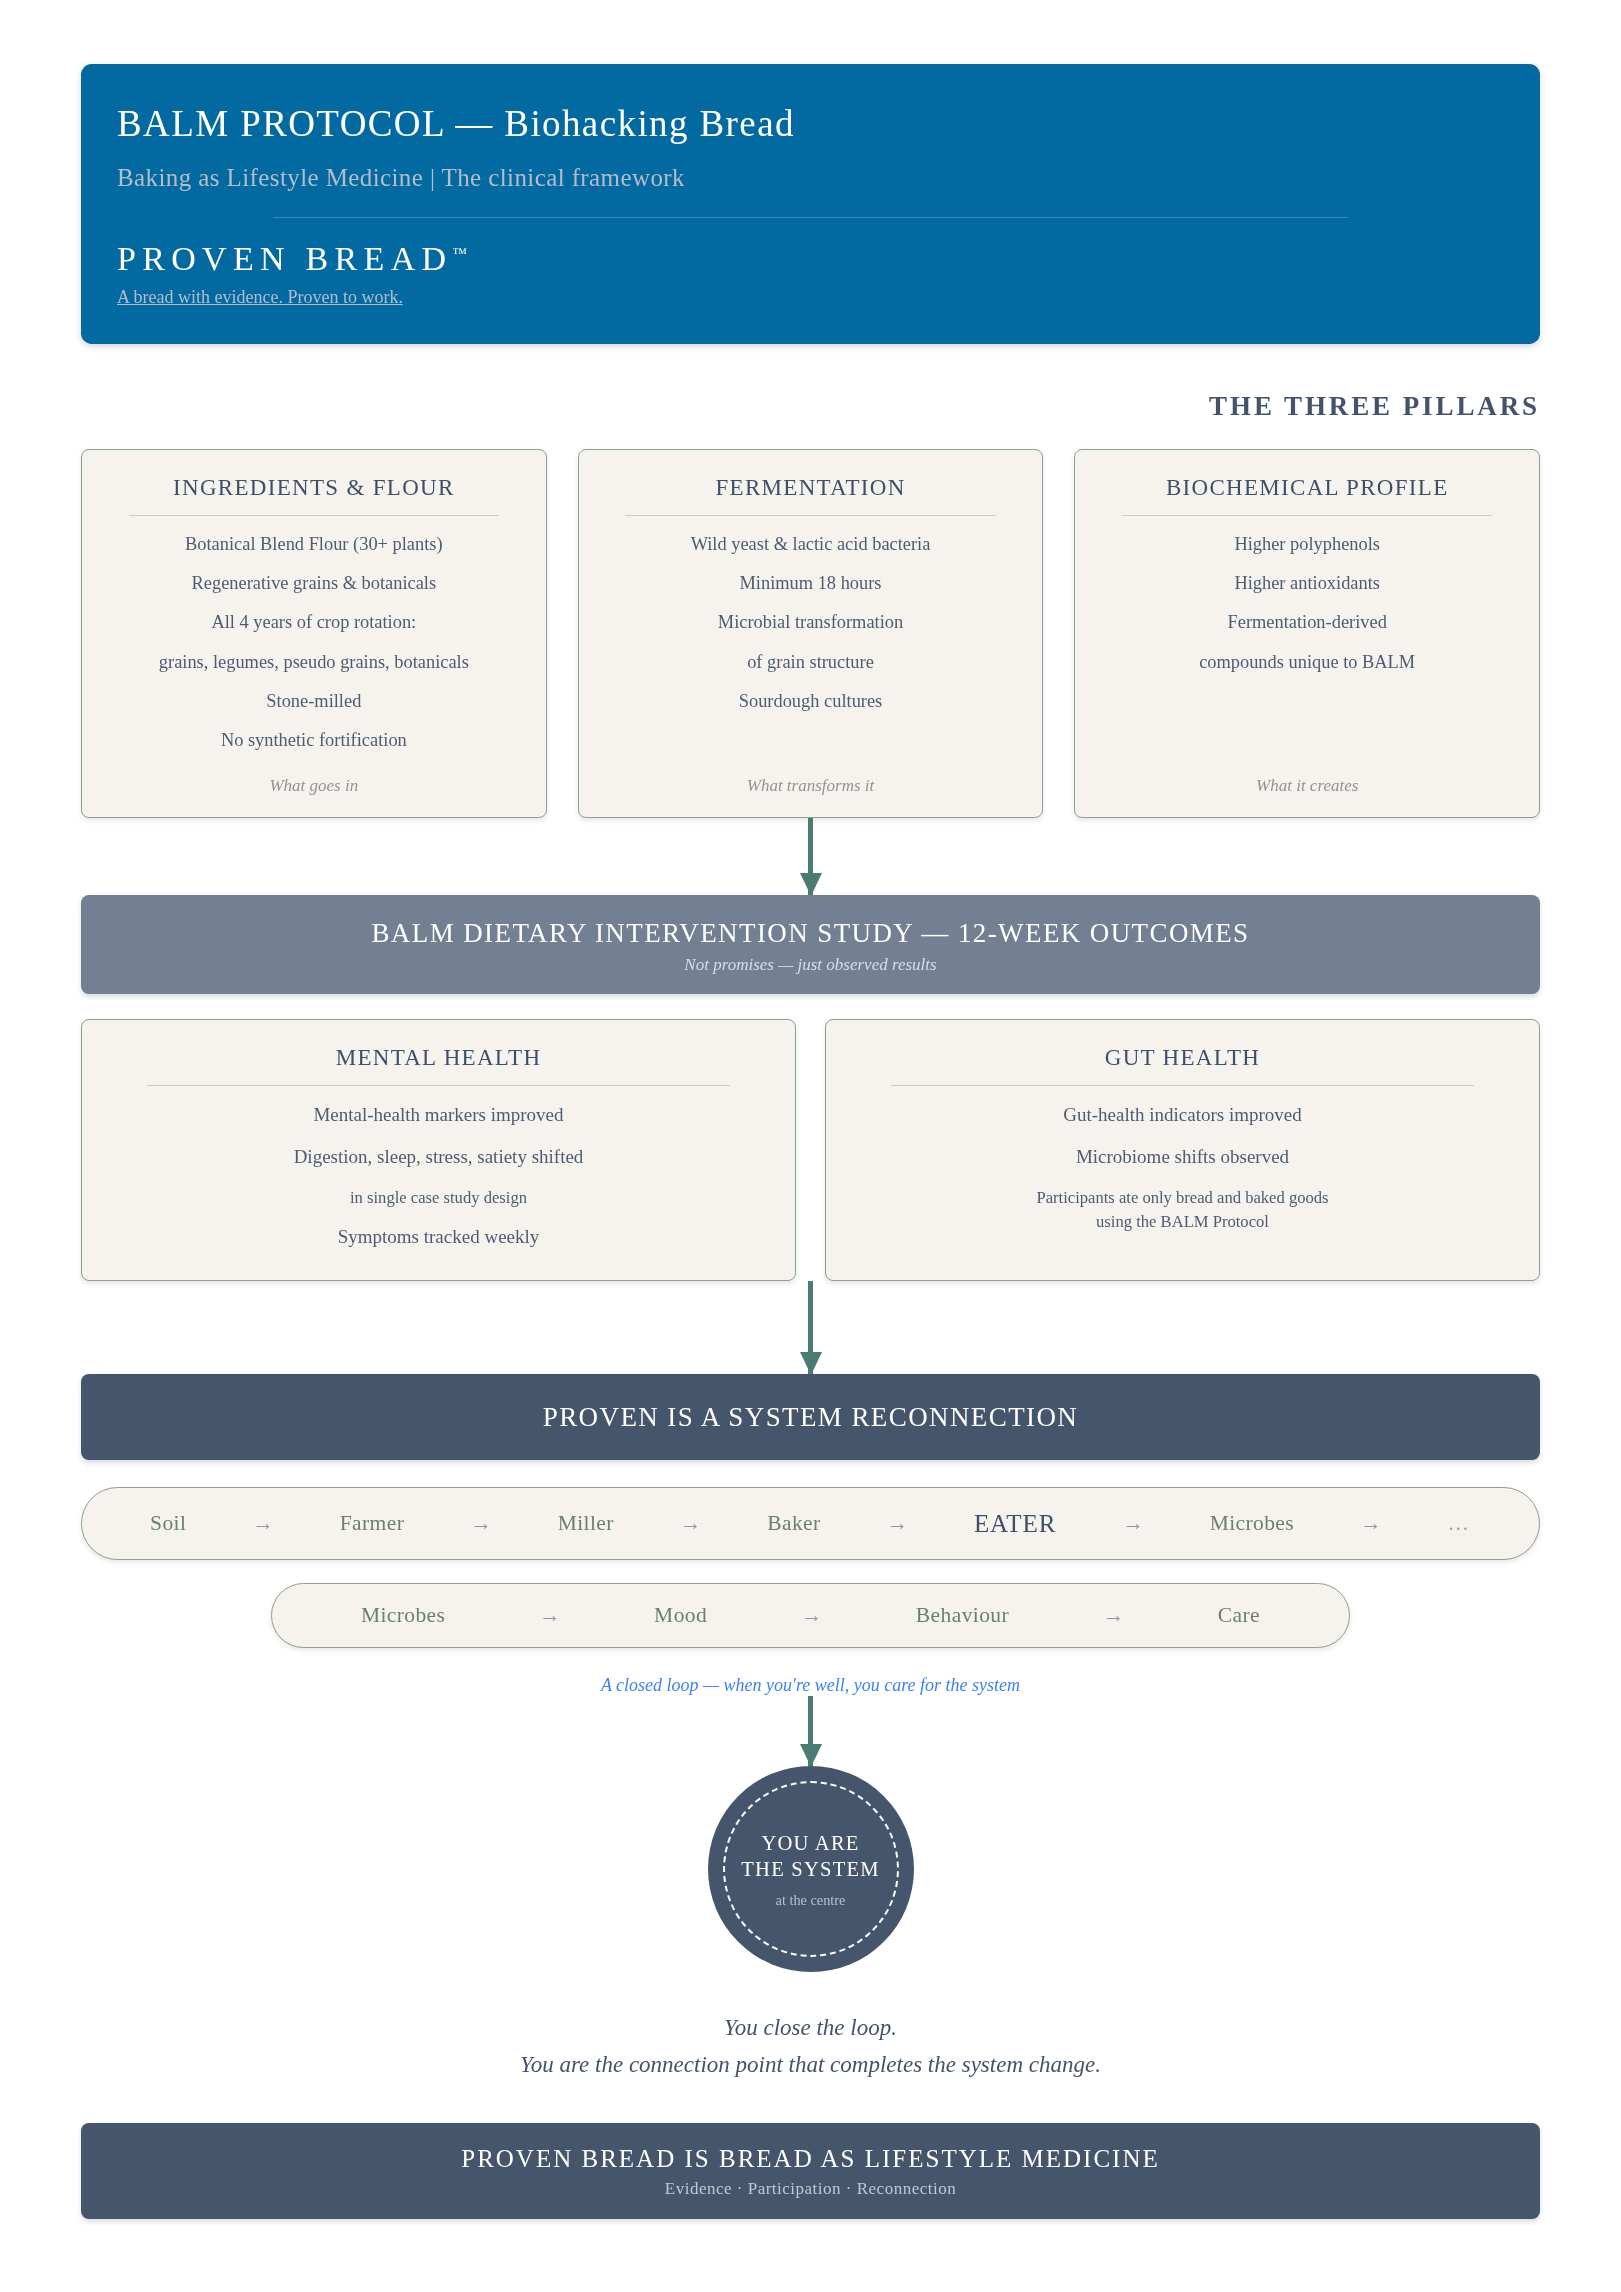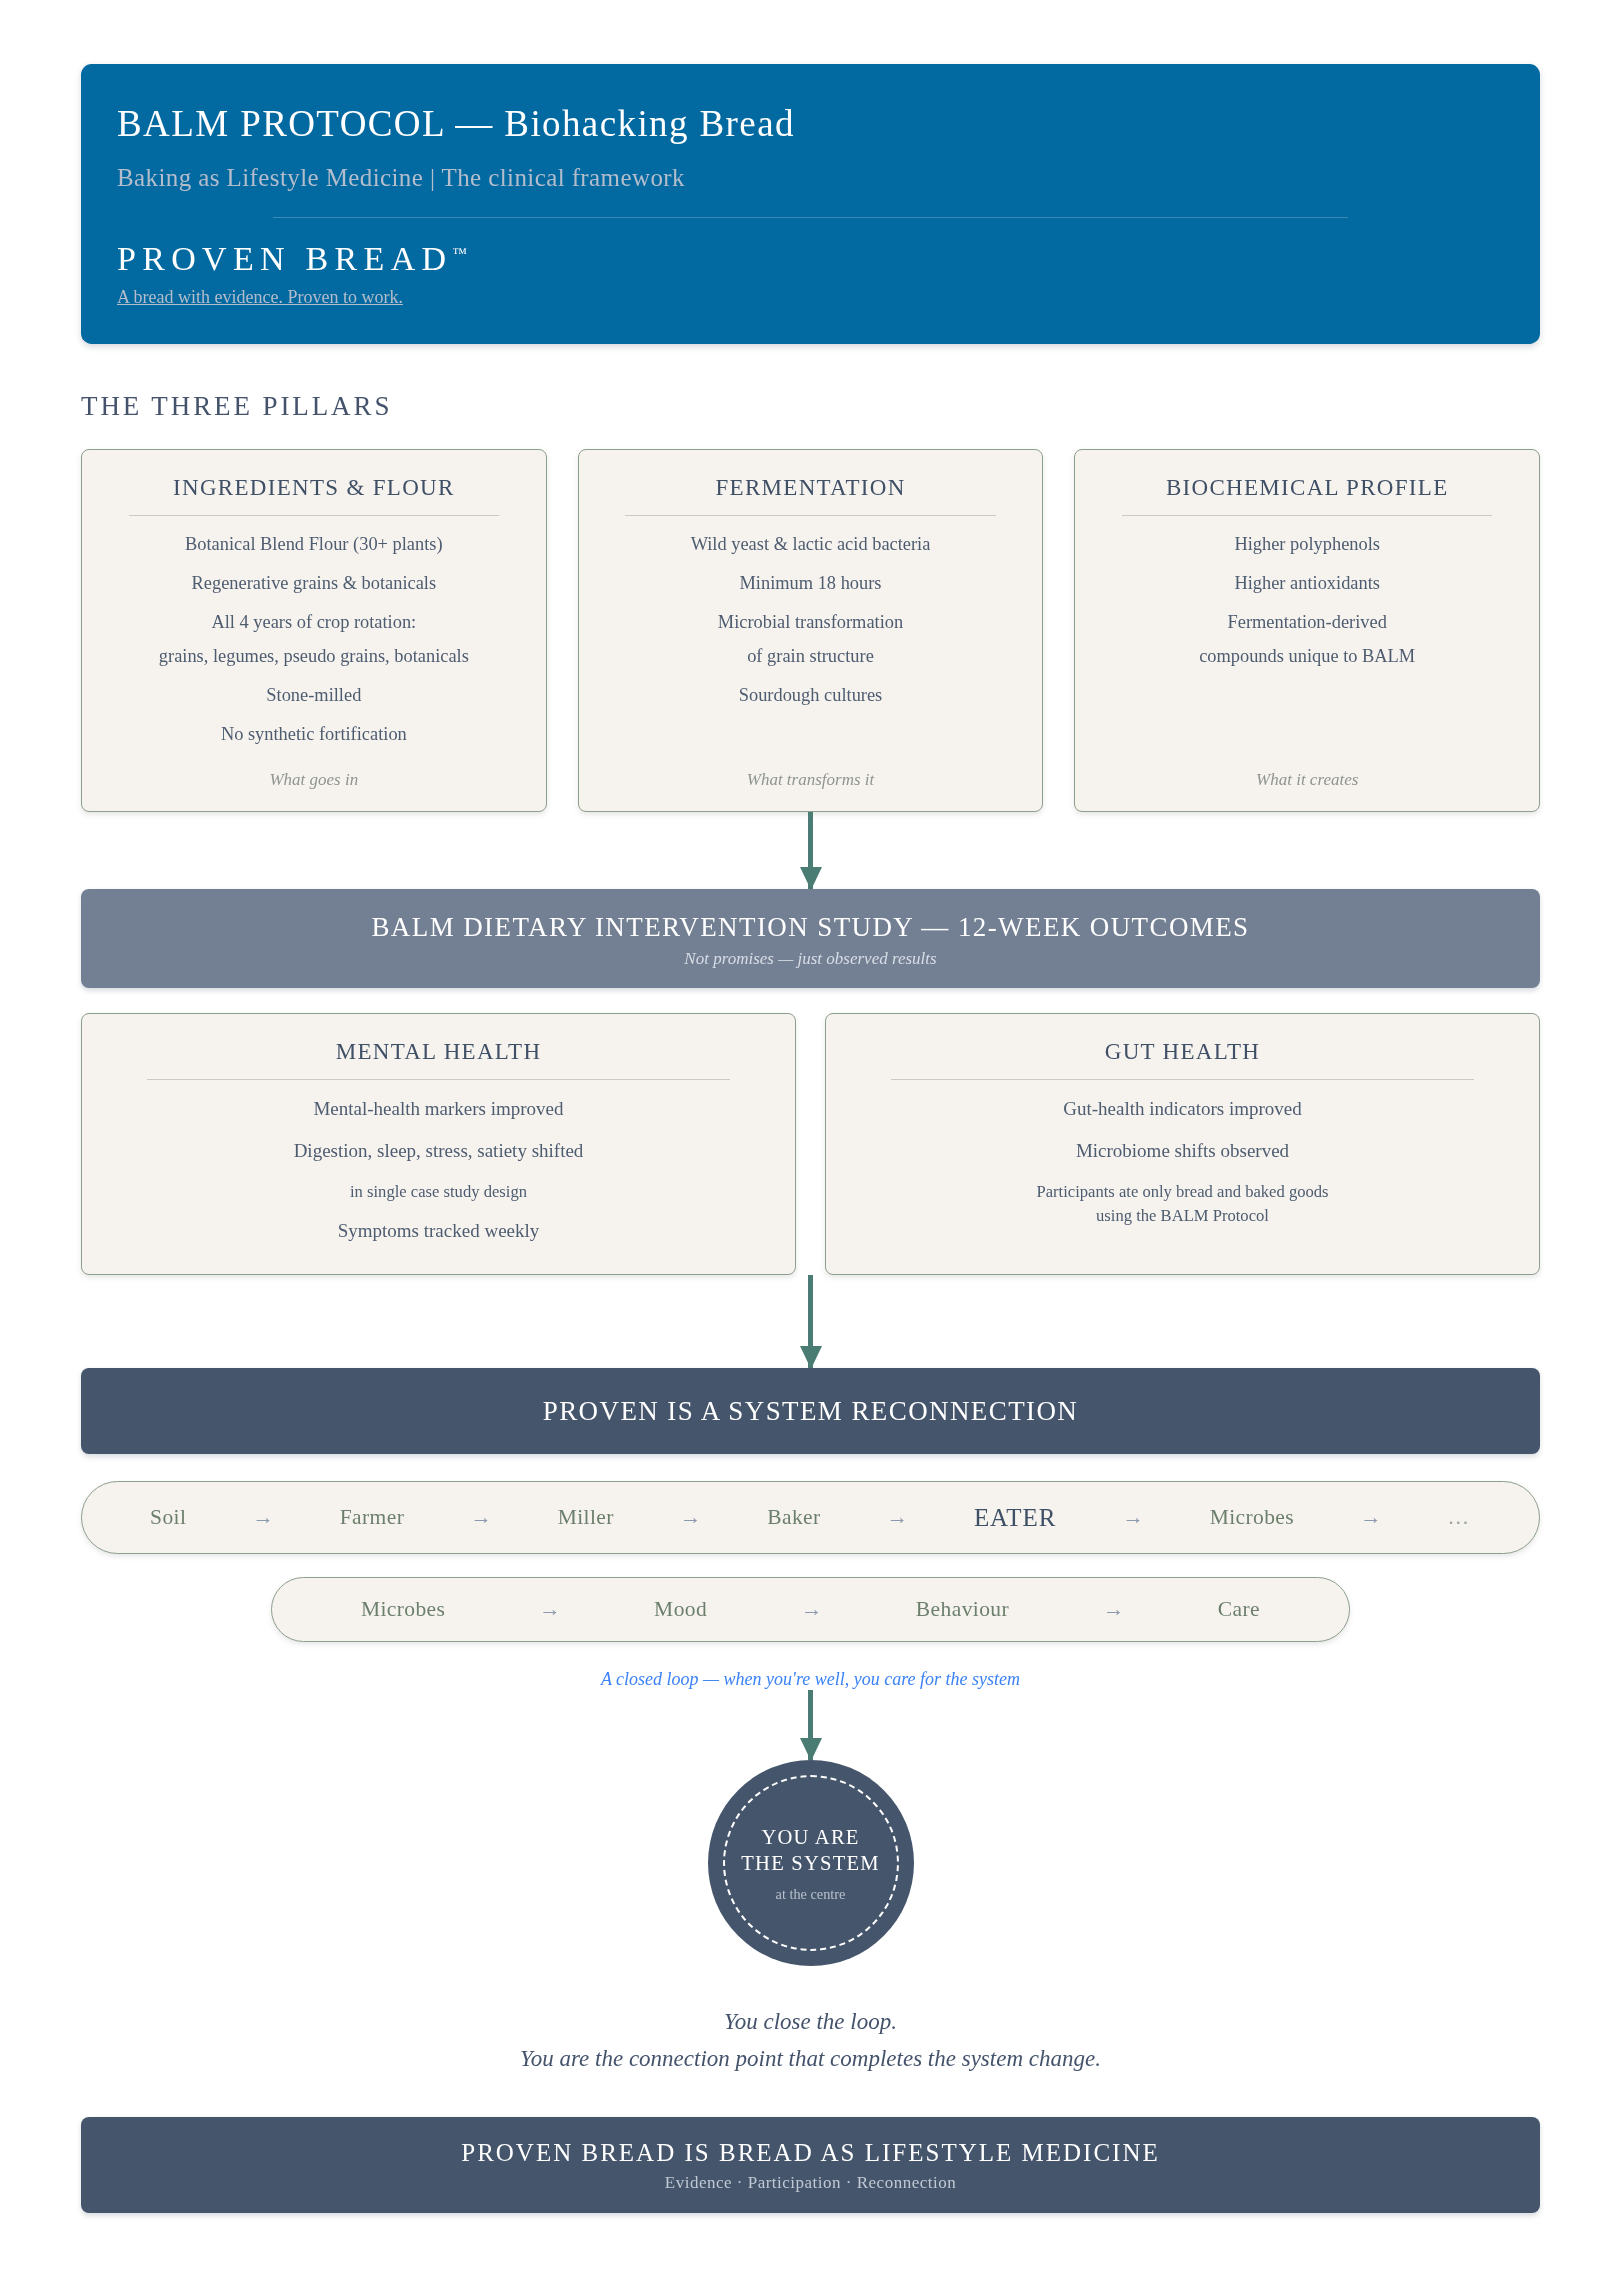--- a/index.html
+++ b/index.html
@@ -63,26 +63,26 @@
   }
   .hero-tag {
     margin-top: 9px;
     font-size: 18px;
     color: #b4bdcb;
     text-decoration: underline;
   }
 
   
   .section-heading {
-    text-align: left;
+    text-align: right;
     font-size: 27px;
     letter-spacing: 2.9px;
     color: #44536b;
     margin: 47px 0 27px 0;
-    font-weight: 400;
+    font-weight: 700;
   }
 
   
   .pillars {
     display: flex;
     gap: 31px;
     align-items: stretch;
   }
   .card {
     flex: 1 1 0;
@@ -108,21 +108,21 @@
     height: 0.9px;
     background: #cfc9c0;
   }
   .card-body { flex: 1 1 auto; }
   .card-line {
     font-size: 18.4px;
     color: #4e5c70;
     line-height: 1.30;
     margin-bottom: 15px;
   }
-  .card-line.tight { margin-bottom: 10px; }
+  .card-line.tight { margin-bottom: 16px; }
   .card-line:last-child { margin-bottom: 0; }
   .card-foot {
     margin-top: 23px;
     font-size: 17px;
     font-style: italic;
     color: #8f9590;
   }
 
   
   .arrow-wrap {

